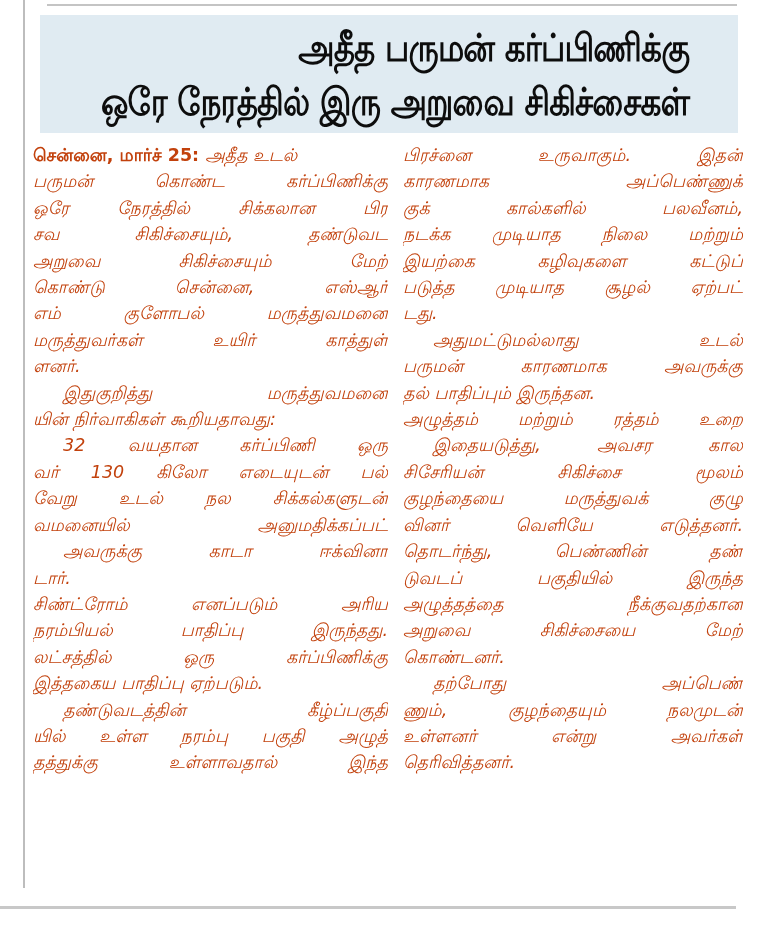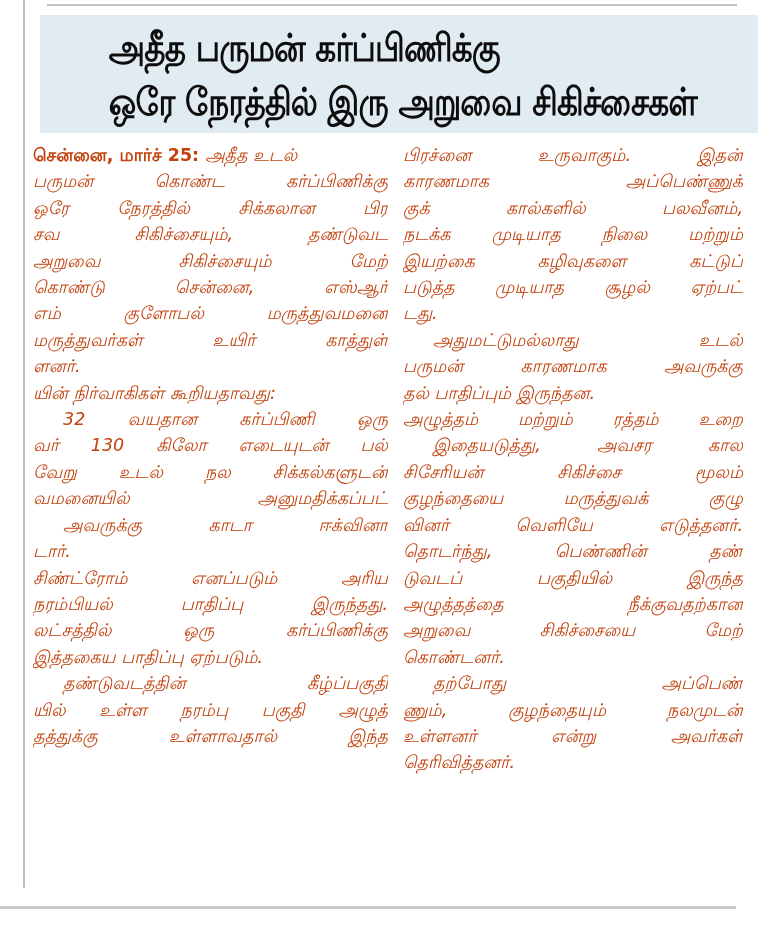--- a/index.html
+++ b/index.html
@@ -5,21 +5,21 @@
   html, body { margin: 0; padding: 0; }
   body {
     width: 781px; height: 925px; background: #ffffff; position: relative; overflow: hidden;
     font-family: "DejaVu Sans", "Liberation Sans", sans-serif; color: #111;
   }
   .left-rule { position: absolute; left: 23px; top: 0; width: 2px; height: 888px; background: #bdbdbd; }
   .top-rule { position: absolute; left: 47px; top: 4px; width: 690px; height: 2px; background: #c4c4c4; }
   .bottom-rule { position: absolute; left: 0; top: 906px; width: 736px; height: 3px; background: #c8c8c8; }
   .headline-box {
     position: absolute; left: 40px; top: 15px; width: 698px; height: 118px;
-    background: #e0ebf2; text-align: left; padding-left: 20px;
+    background: #e0ebf2; text-align: right;
   }
   .headline-line {
     display: block; font-family: "DejaVu Sans", sans-serif; font-weight: bold;
     font-size: 38px; line-height: 54px; color: #0d0d0d; letter-spacing: -1px;
     transform: scaleX(0.86); transform-origin: center;
     white-space: nowrap;
   }
   .headline-line.l1 { margin-top: 6px; }
   .col {
     position: absolute; top: 142px; width: 355px;
@@ -47,20 +47,21 @@
 <div class="col left" id="col-left">
     <span class="line last"><span class="dateline">சென்னை, மார்ச் 25: </span><span>அதீத உடல்</span></span>
     <span class="line">பருமன் கொண்ட கர்ப்பிணிக்கு</span>
     <span class="line">ஒரே நேரத்தில் சிக்கலான பிர</span>
     <span class="line">சவ சிகிச்சையும், தண்டுவட</span>
     <span class="line">அறுவை சிகிச்சையும் மேற்</span>
     <span class="line">கொண்டு சென்னை, எஸ்ஆர்</span>
     <span class="line">எம் குளோபல் மருத்துவமனை</span>
     <span class="line">மருத்துவர்கள் உயிர் காத்துள்</span>
     <span class="line last">ளனர்.</span>
+    <span class="line indent">இதுகுறித்து மருத்துவமனை</span>
     <span class="line last">யின் நிர்வாகிகள் கூறியதாவது:</span>
     <span class="line indent">32 வயதான கர்ப்பிணி ஒரு</span>
     <span class="line">வர் 130 கிலோ எடையுடன் பல்</span>
     <span class="line">வேறு உடல் நல சிக்கல்களுடன்</span>
     <span class="line">வமனையில் அனுமதிக்கப்பட்</span>
     <span class="line indent">அவருக்கு காடா ஈக்வினா</span>
     <span class="line last">டார்.</span>
     <span class="line">சிண்ட்ரோம் எனப்படும் அரிய</span>
     <span class="line">நரம்பியல் பாதிப்பு இருந்தது.</span>
     <span class="line">லட்சத்தில் ஒரு கர்ப்பிணிக்கு</span>

